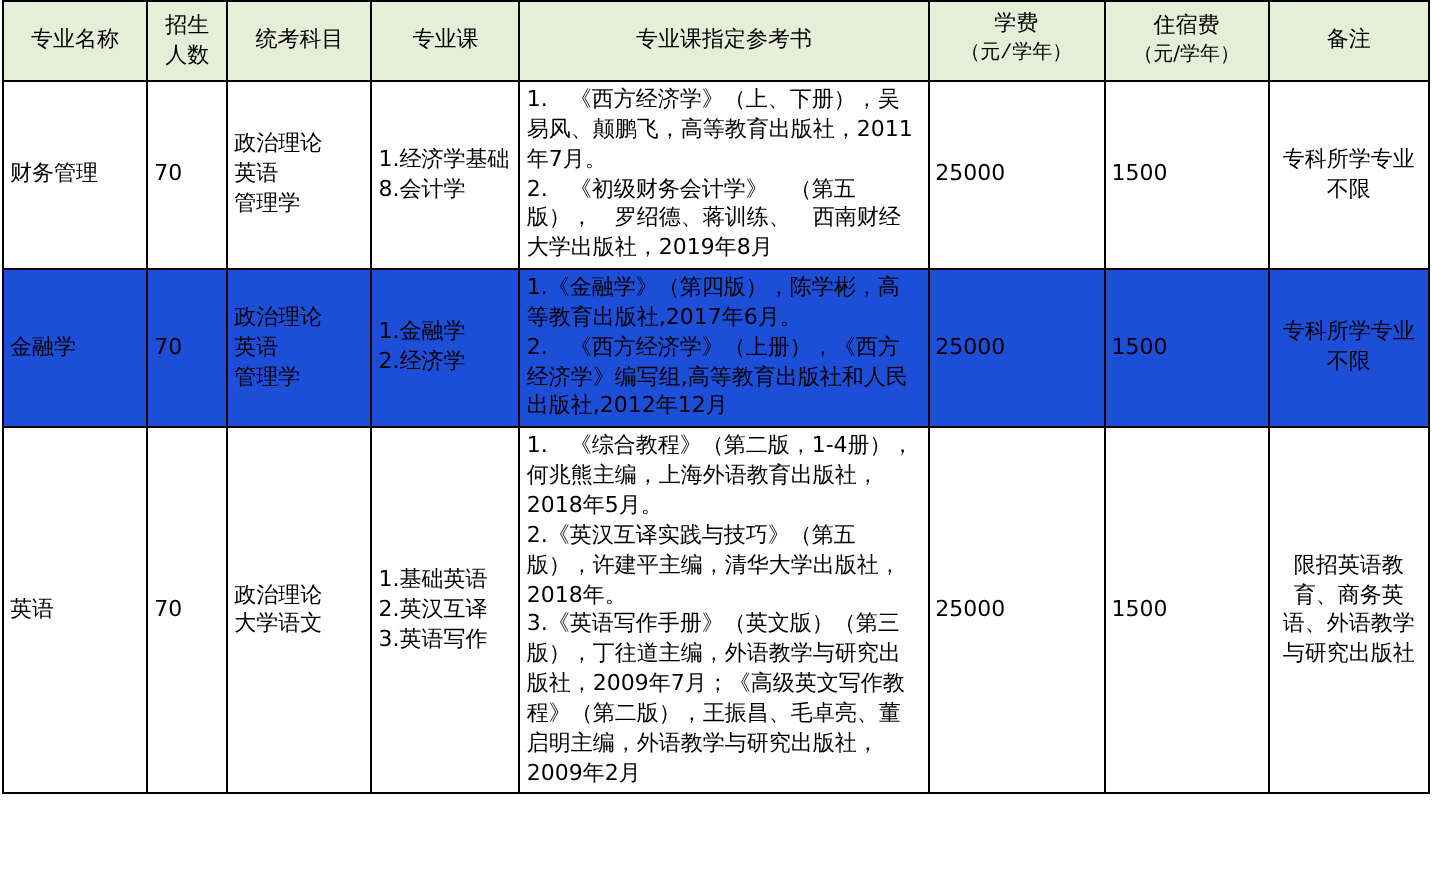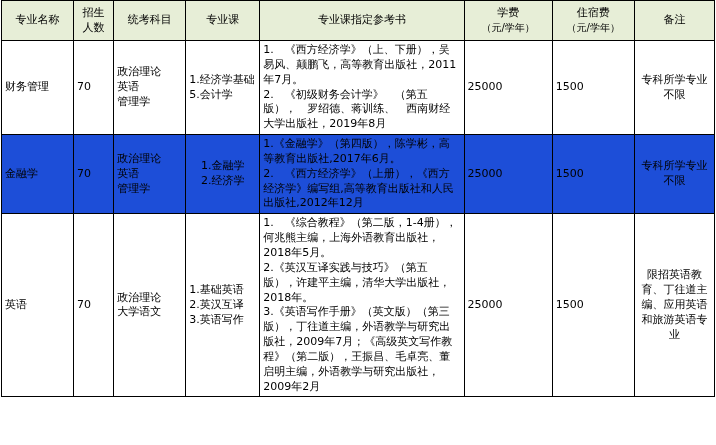--- a/index.html
+++ b/index.html
@@ -40,21 +40,21 @@
     text-align: center;
     font-size: 12px;
     line-height: 1.3;
     height: 40px;
   }
   .c-name  { width: 72px; }
   .c-count { width: 40px; margin-top: 20px; }
   .c-common{ width: 72px; }
   .c-major { width: 74px; }
   .c-books { width: 204px; }
-  .c-tuit  { width: 88px; }
+  .c-tuit  { width: 88px; font-family: Liberation Mono, monospace; }
   .c-dorm  { width: 82px; }
   .c-note  { width: 80px; }
 
   td.center { }
   td.books {
     text-align: left;
     font-size: 11px;
     line-height: 1.45;
     padding: 4px 4px;
   }
@@ -120,51 +120,51 @@
       </tr>
     </thead>
     <tbody>
       <tr class="row-plain">
         <td class="center">财务管理</td>
         <td class="center">70</td>
         <td class="center prewrap" style="white-space: pre-line;">政治理论
 英语
 管理学</td>
         <td class="listcell prewrap" style="white-space: pre-line;">1.经济学基础
-5.会计学</td>
+8.会计学</td>
         <td class="books prewrap" style="white-space: pre-line;">1.　《西方经济学》（上、下册），吴易风、颠鹏飞，高等教育出版社，2011年7月。
 2.　《初级财务会计学》　（第五版），　罗绍德、蒋训练、　西南财经大学出版社，2019年8月</td>
         <td class="center">25000</td>
         <td class="center">1500</td>
         <td class="notecell">专科所学专业不限</td>
       </tr>
       <tr class="row-alt">
         <td class="center">金融学</td>
         <td class="center">70</td>
         <td class="center prewrap" style="white-space: pre-line;">政治理论
 英语
 管理学</td>
-        <td class="listcell prewrap" style="white-space: pre-line; text-align: center;">1.金融学
+        <td class="listcell prewrap" style="white-space: pre-line;">1.金融学
 2.经济学</td>
         <td class="books prewrap" style="white-space: pre-line;">1.《金融学》（第四版），陈学彬，高等教育出版社,2017年6月。
 2.　《西方经济学》（上册），《西方经济学》编写组,高等教育出版社和人民出版社,2012年12月</td>
         <td class="center">25000</td>
         <td class="center">1500</td>
         <td class="notecell">专科所学专业不限</td>
       </tr>
       <tr class="row-plain">
         <td class="center">英语</td>
         <td class="center">70</td>
         <td class="center prewrap" style="white-space: pre-line;">政治理论
 大学语文</td>
         <td class="listcell prewrap" style="white-space: pre-line;">1.基础英语
 2.英汉互译
 3.英语写作</td>
         <td class="books prewrap" style="white-space: pre-line;">1.　《综合教程》（第二版，1-4册），何兆熊主编，上海外语教育出版社，2018年5月。
 2.《英汉互译实践与技巧》（第五版），许建平主编，清华大学出版社，2018年。
 3.《英语写作手册》（英文版）（第三版），丁往道主编，外语教学与研究出版社，2009年7月；《高级英文写作教程》（第二版），王振昌、毛卓亮、董启明主编，外语教学与研究出版社，2009年2月</td>
         <td class="center">25000</td>
         <td class="center">1500</td>
-        <td class="notecell">限招英语教育、丁往道主编、应用英语和旅游英语专业</td>
+        <td class="notecell">限招英语教育、商务英语、外语教学与研究出版社</td>
       </tr>
     </tbody>
   </table>
 </div>
 
 </body></html>

